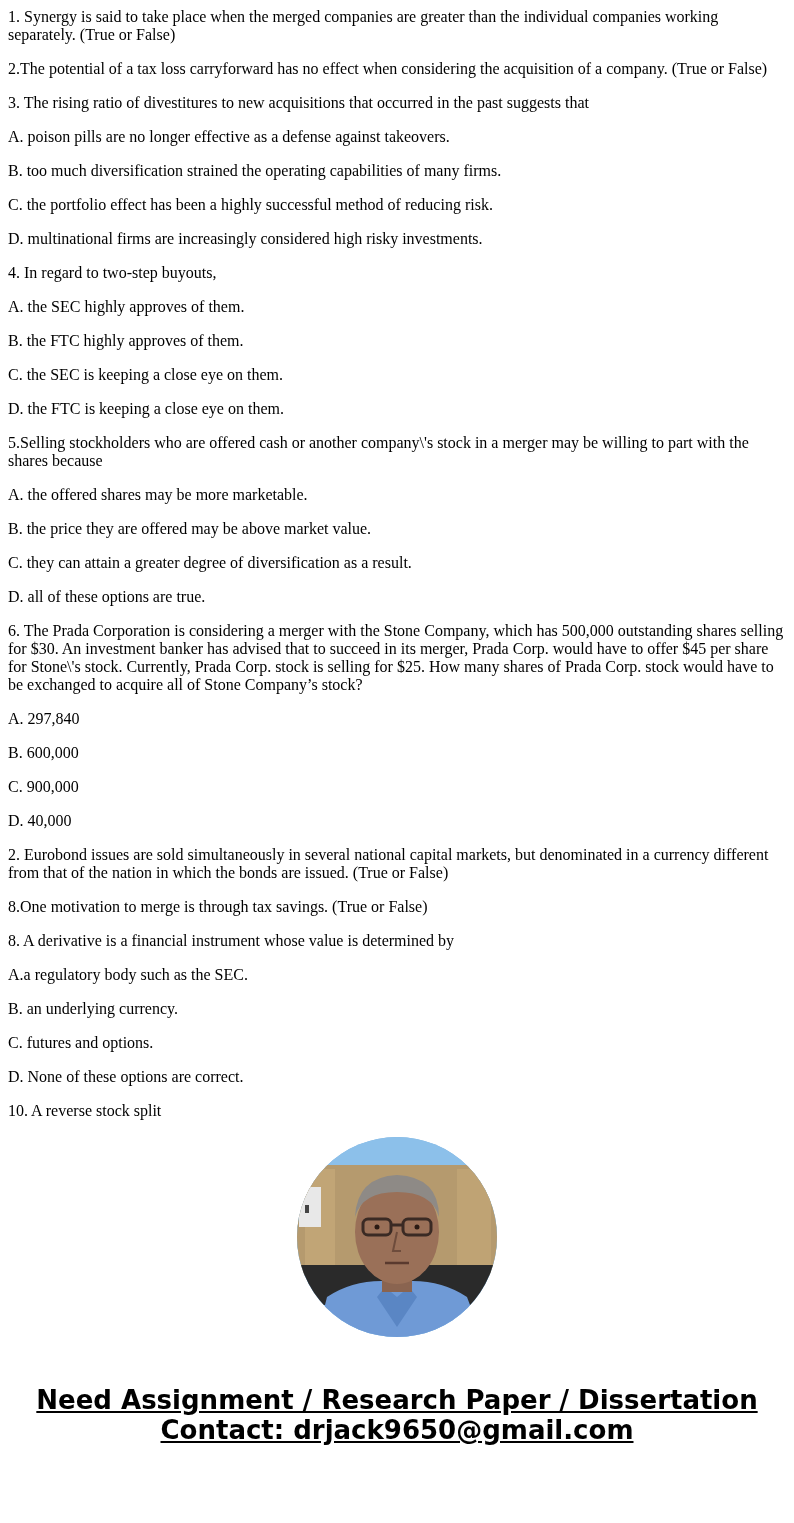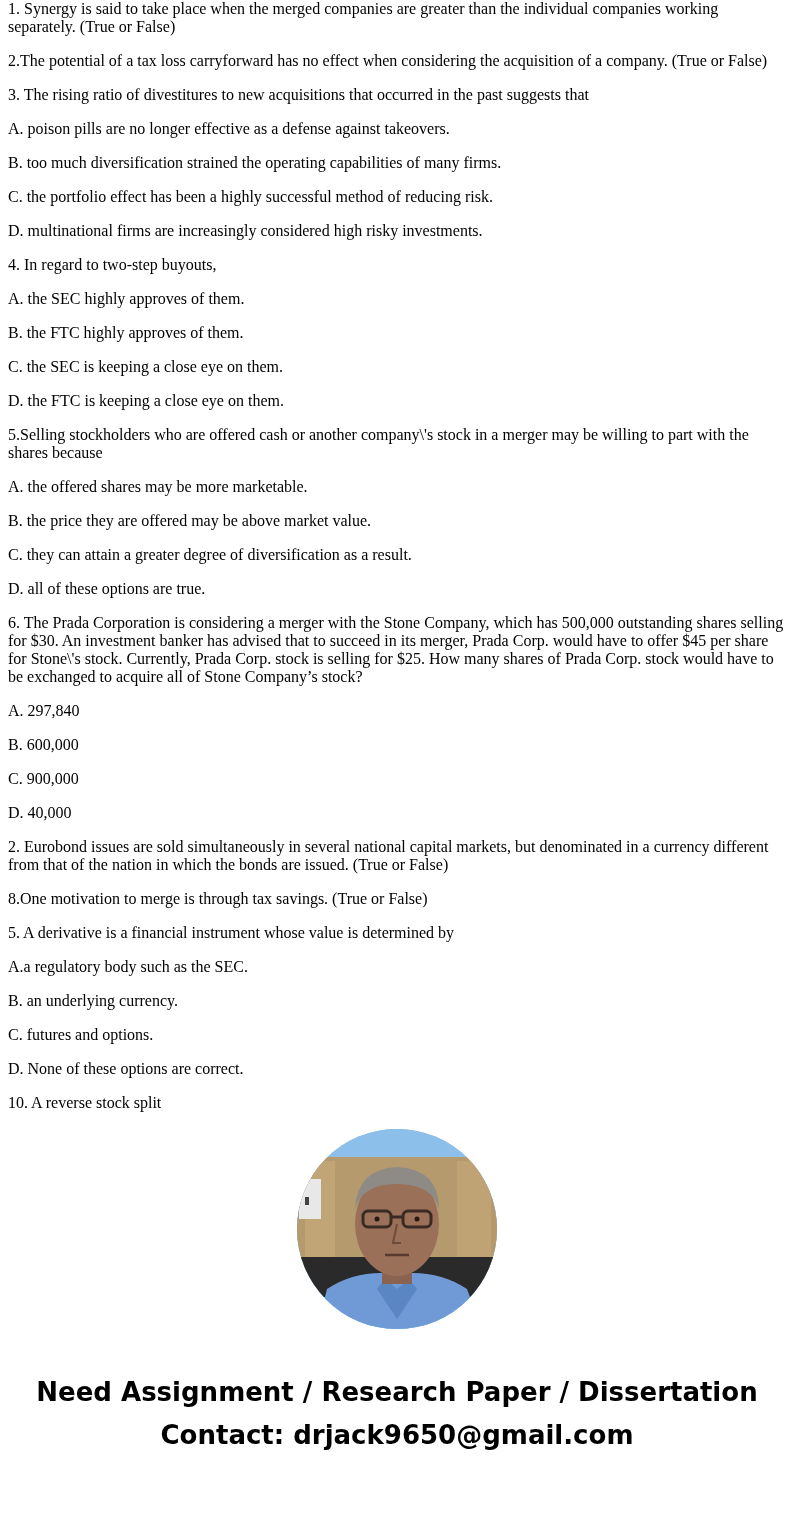--- a/index.html
+++ b/index.html
@@ -4,21 +4,21 @@
 <style>
   html, body { margin: 0; padding: 0; background: #ffffff; }
   body {
     width: 794px;
     min-height: 1523px;
     font-family: "Liberation Serif", serif;
     font-size: 16px;
     line-height: 18px;
     color: #000;
   }
-  .content { padding: 0 8px 0 8px; }
+  .content { padding: 8px 8px 0 8px; }
   .content p { margin: 0 0 16px 0; }
   .avatar-wrap {
     display: flex;
     justify-content: center;
     margin-top: 17px;
   }
   .avatar {
     width: 200px; height: 200px; border-radius: 50%;
     overflow: hidden; position: relative;
     background: #7fb2e0;
@@ -27,21 +27,21 @@
   .footer {
     margin-top: 48px;
     text-align: center;
     font-family: "DejaVu Sans", sans-serif;
     font-weight: bold;
     font-size: 26px;
     line-height: 30px;
     color: #000;
     padding: 0 20px;
   }
-  .footer div { margin: 13px; }
+  .footer div { margin: 0; text-decoration: underline; }
 </style>
 </head>
 <body>
 
 <div class="content">
   <p>1. Synergy is said to take place when the merged companies are greater than the individual companies working separately. (True or False)</p>
   <p>2.The potential of a tax loss carryforward has no effect when considering the acquisition of a company. (True or False)</p>
 
   <p>3. The rising ratio of divestitures to new acquisitions that occurred in the past suggests that</p>
   <p>A. poison pills are no longer effective as a defense against takeovers.</p>
@@ -63,21 +63,21 @@
 
   <p>6. The Prada Corporation is considering a merger with the Stone Company, which has 500,000 outstanding shares selling for $30. An investment banker has advised that to succeed in its merger, Prada Corp. would have to offer $45 per share for Stone\'s stock. Currently, Prada Corp. stock is selling for $25. How many shares of Prada Corp. stock would have to be exchanged to acquire all of Stone Company’s stock?</p>
   <p>A. 297,840</p>
   <p>B. 600,000</p>
   <p>C. 900,000</p>
   <p>D. 40,000</p>
 
   <p>2. Eurobond issues are sold simultaneously in several national capital markets, but denominated in a currency different from that of the nation in which the bonds are issued. (True or False)</p>
   <p>8.One motivation to merge is through tax savings. (True or False)</p>
 
-  <p>5. A derivative is a financial instrument whose value is determined by</p>
+  <p>8. A derivative is a financial instrument whose value is determined by</p>
   <p>A.a regulatory body such as the SEC.</p>
   <p>B. an underlying currency.</p>
   <p>C. futures and options.</p>
   <p>D. None of these options are correct.</p>
 
   <p>10. A reverse stock split</p>
 </div>
 
 <div class="avatar-wrap">
   <div class="avatar" aria-label="author-photo">

